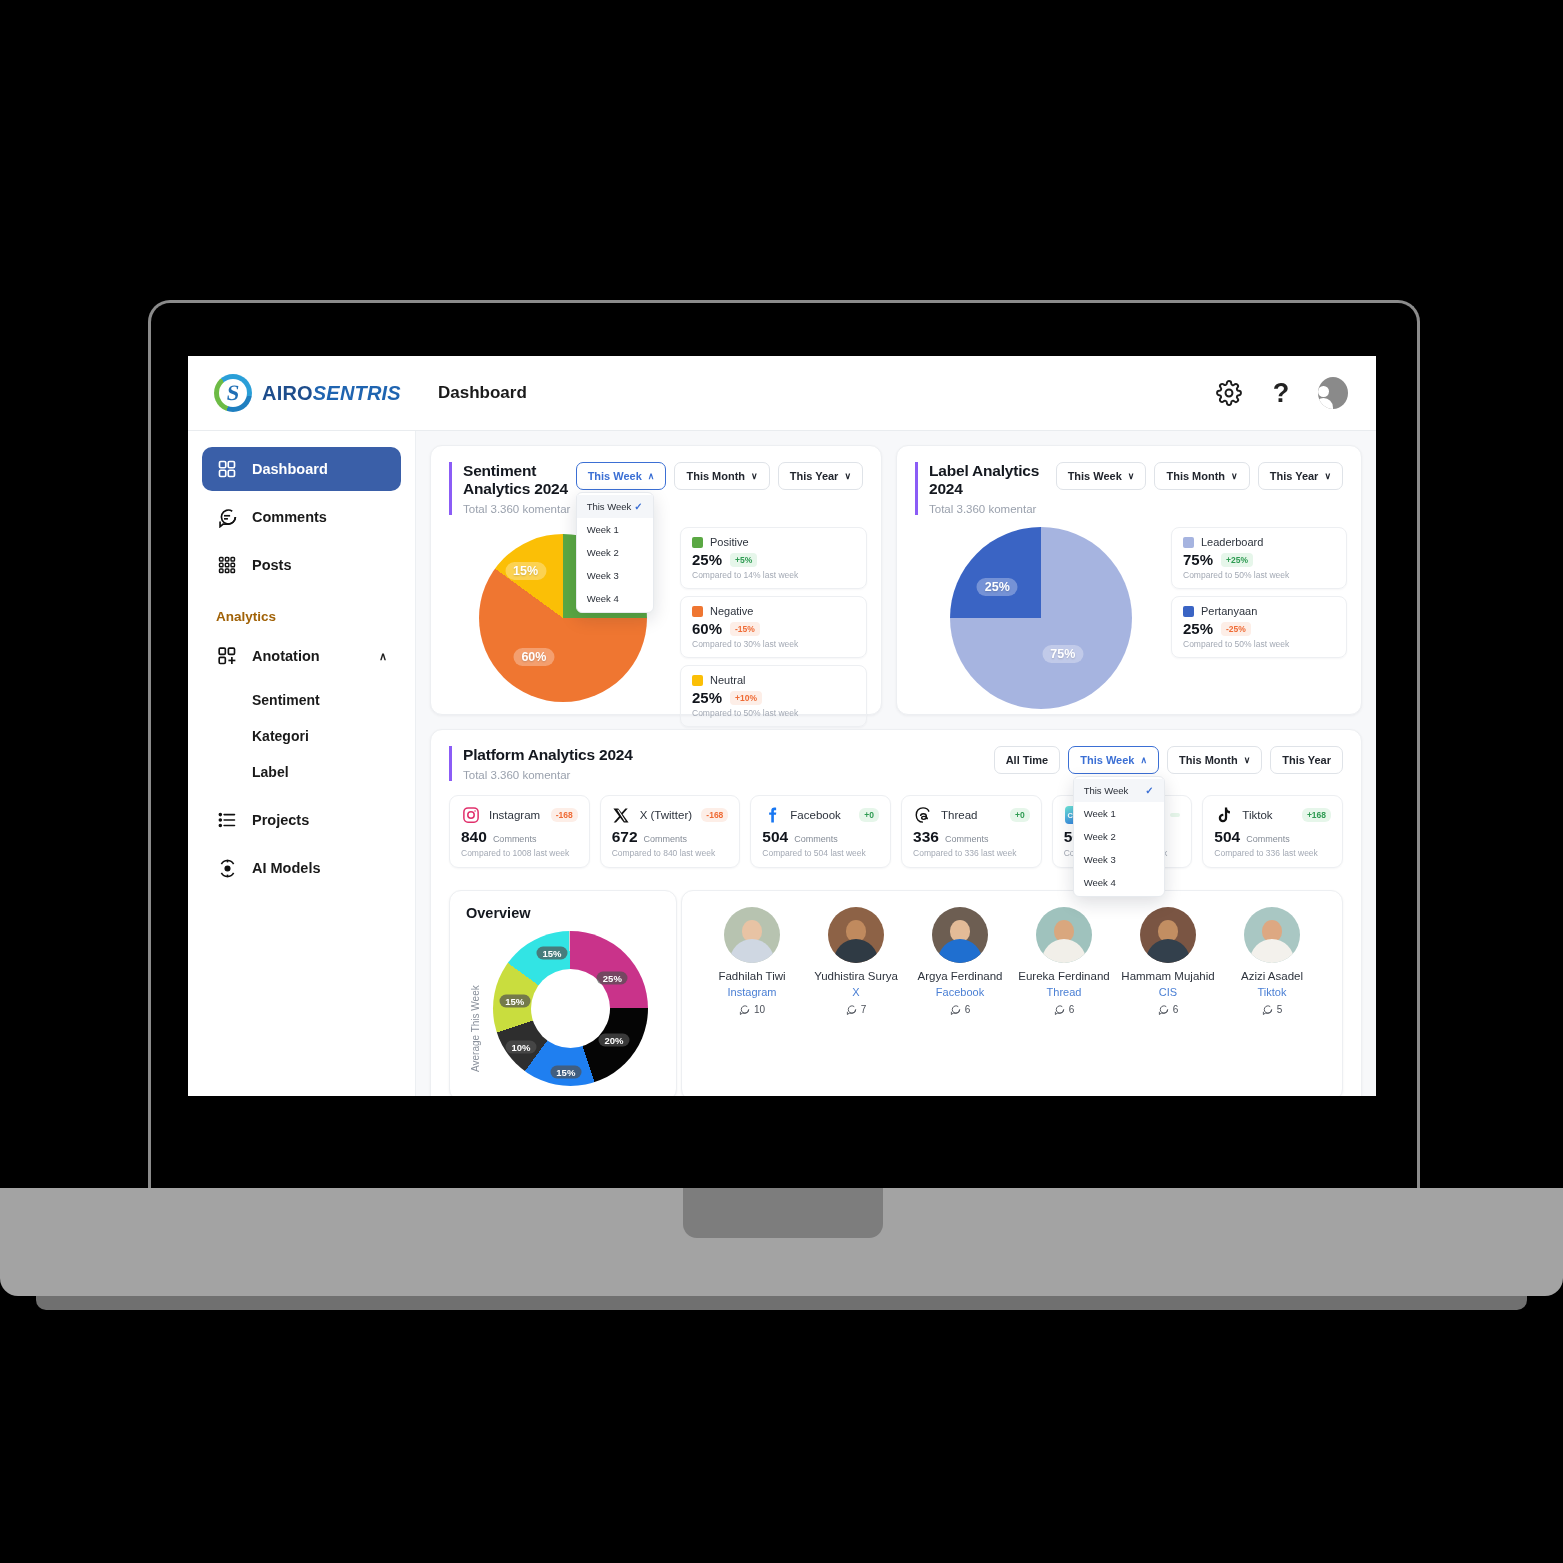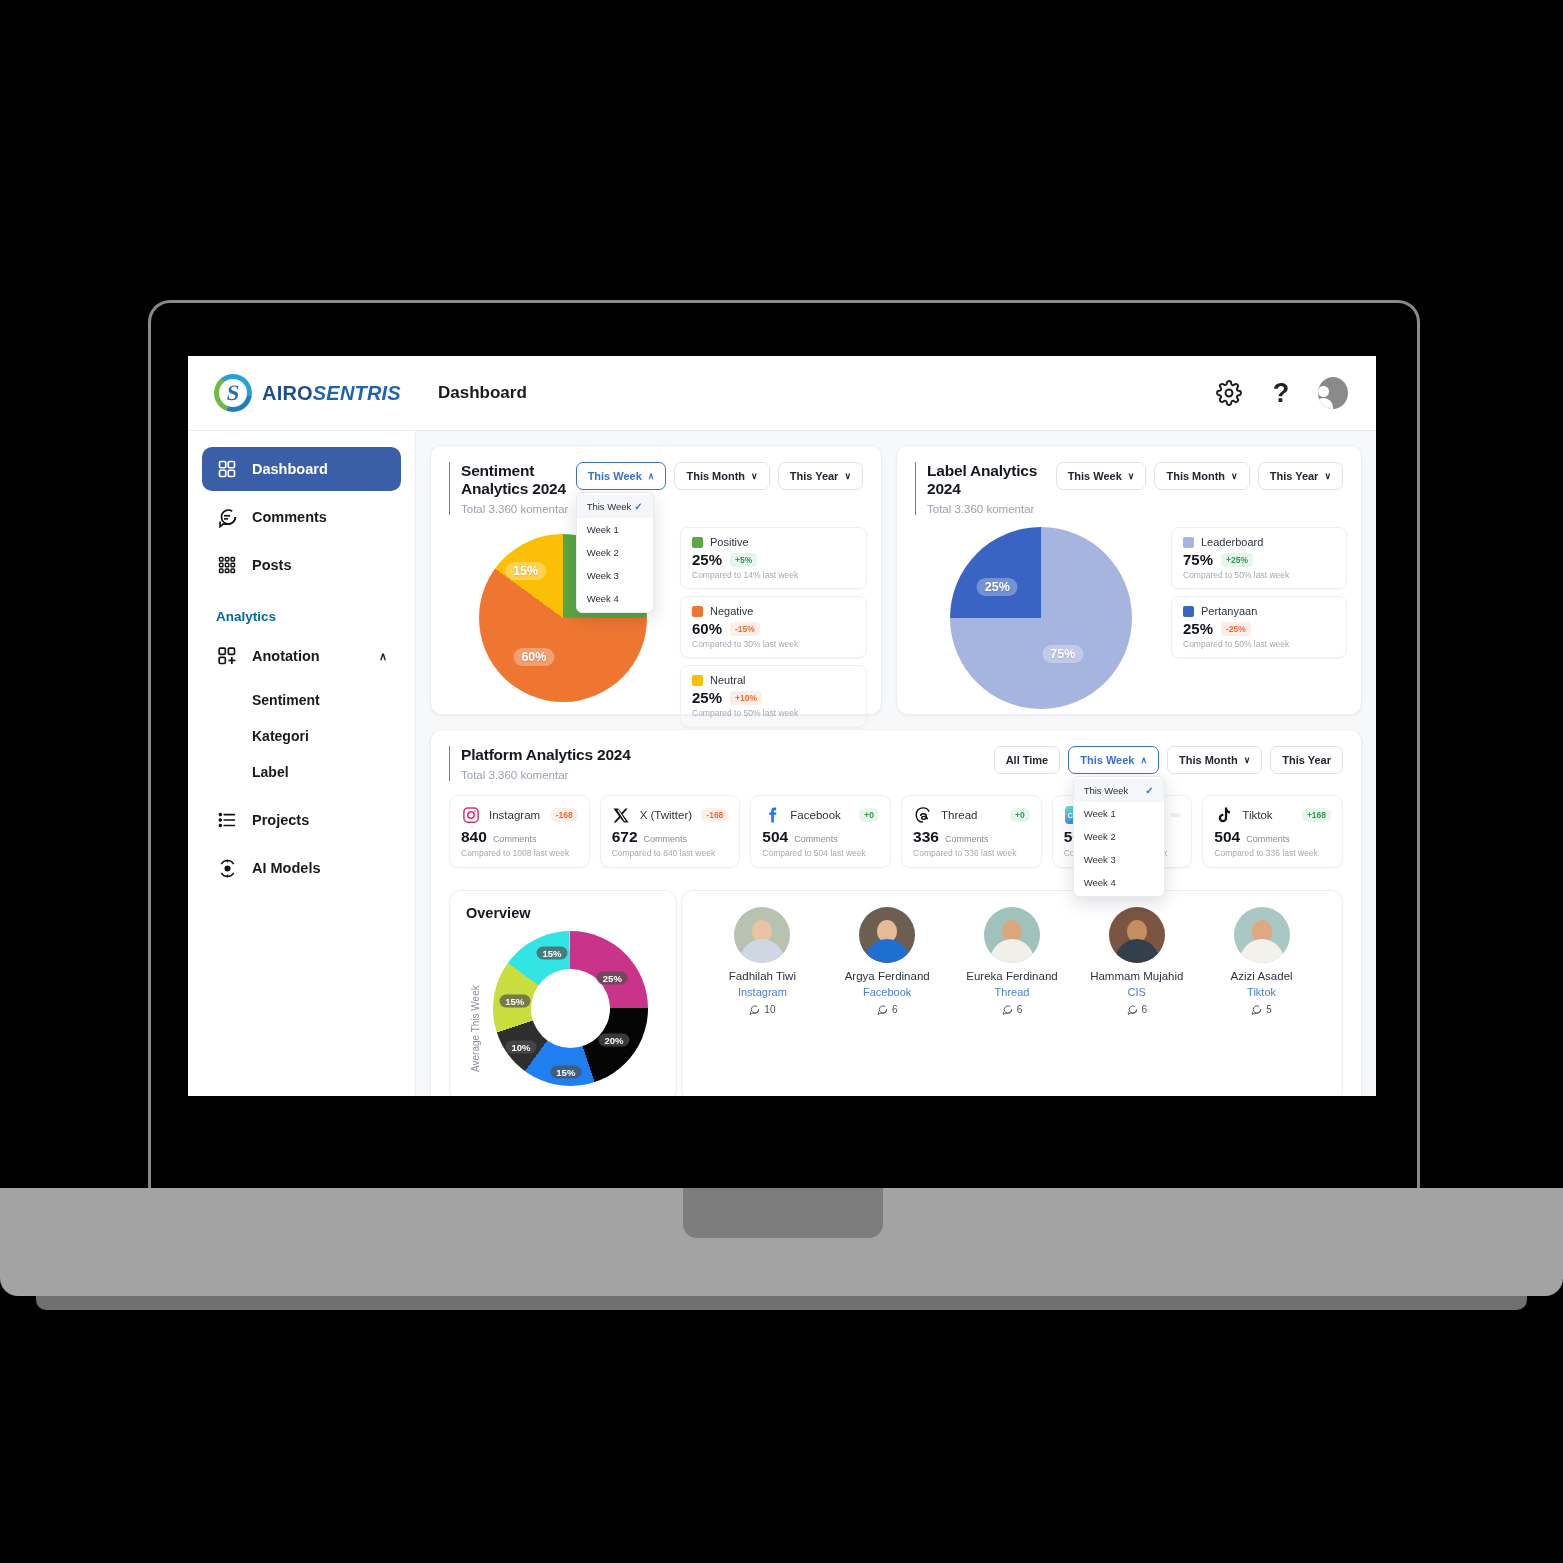--- a/index.html
+++ b/index.html
@@ -104,41 +104,41 @@
   }
   .nav-item {
     display: flex; align-items: center; gap: 14px;
     padding: 11px 14px; border-radius: 10px; cursor: pointer;
     font-size: 14.5px; font-weight: bold; color: #1a1a1a;
     margin-bottom: 4px;
   }
   .nav-item.active { background: #3a5fa8; color: #fff; }
   .nav-icon { width: 22px; height: 22px; flex-shrink: 0; display: flex; align-items:center; justify-content:center; }
   .nav-section-label {
-    font-size: 13.5px; color: #0369a1; font-weight: bold;
+    font-size: 13.5px; color: #a16207; font-weight: bold;
     padding: 18px 14px 10px;
   }
   .nav-item .chev { margin-left: auto; font-size: 11px; color: #222; }
   .nav-sub {
     padding: 10px 14px 10px 50px; font-size: 14px; font-weight: bold;
     color: #1a1a1a; cursor: pointer;
   }
 
   
   #main {
     flex: 1; background: #f7f8fa; padding: 14px 14px 0;
     overflow: hidden; position: relative;
   }
   .card {
     background: #fff; border-radius: 12px;
     border: 1px solid #edeff2;
     box-shadow: 0 1px 3px rgba(16,24,40,.05);
   }
   .card-head { display: flex; align-items: flex-start; padding: 16px 18px 0; }
-  .title-block { border-left: 1px solid #8b5cf6; padding-left: 11px; }
+  .title-block { border-left: 3px solid #8b5cf6; padding-left: 11px; }
   .card-title { font-size: 15.5px; font-weight: bold; color: #14181f; letter-spacing: -.2px; }
   .card-sub { font-size: 11.5px; color: #9aa1ad; margin-top: 5px; }
 
   .btn-group { display: flex; gap: 8px; margin-left: auto; position: relative; }
   .pill {
     border: 1px solid #dfe3e8; background: #fff; border-radius: 7px;
     padding: 7px 11px; font-size: 11px; font-weight: bold; color: #22262e;
     display: flex; align-items: center; gap: 6px; cursor: pointer; white-space: nowrap;
   }
   .pill.active { border-color: #3b6fd4; color: #3b6fd4; }
@@ -724,20 +724,35 @@
                   <div class="leader-plat">Instagram</div>
                   <div class="leader-count">
                     <svg width="11" height="11" viewBox="0 0 24 24" fill="none" stroke="#4a4f58" stroke-width="2">
                         <path d="M21 12a8 8 0 1 1-3-6.2"></path>
                         <path d="M21 12a8 8 0 0 1-8 8H7l-4 3v-6"></path>
                       </svg>
                     <span>10</span>
                   </div>
                 </div>
 
+                <div class="leader-item">
+                  <div class="leader-av" style="background:#8d6246">
+                    <div class="av-head" style="background:#c08a5e"></div>
+                      <div class="av-body" style="background:#2f3a44"></div>
+                  </div>
+                  <div class="leader-name">Yudhistira Surya</div>
+                  <div class="leader-plat">X</div>
+                  <div class="leader-count">
+                    <svg width="11" height="11" viewBox="0 0 24 24" fill="none" stroke="#4a4f58" stroke-width="2">
+                        <path d="M21 12a8 8 0 1 1-3-6.2"></path>
+                        <path d="M21 12a8 8 0 0 1-8 8H7l-4 3v-6"></path>
+                      </svg>
+                    <span>7</span>
+                  </div>
+                </div>
 
                 <div class="leader-item">
                   <div class="leader-av" style="background:#6d5e52">
                     <div class="av-head" style="background:#e3bb97"></div>
                       <div class="av-body" style="background:#1f6fd0"></div>
                   </div>
                   <div class="leader-name">Argya Ferdinand</div>
                   <div class="leader-plat">Facebook</div>
                   <div class="leader-count">
                     <svg width="11" height="11" viewBox="0 0 24 24" fill="none" stroke="#4a4f58" stroke-width="2">

